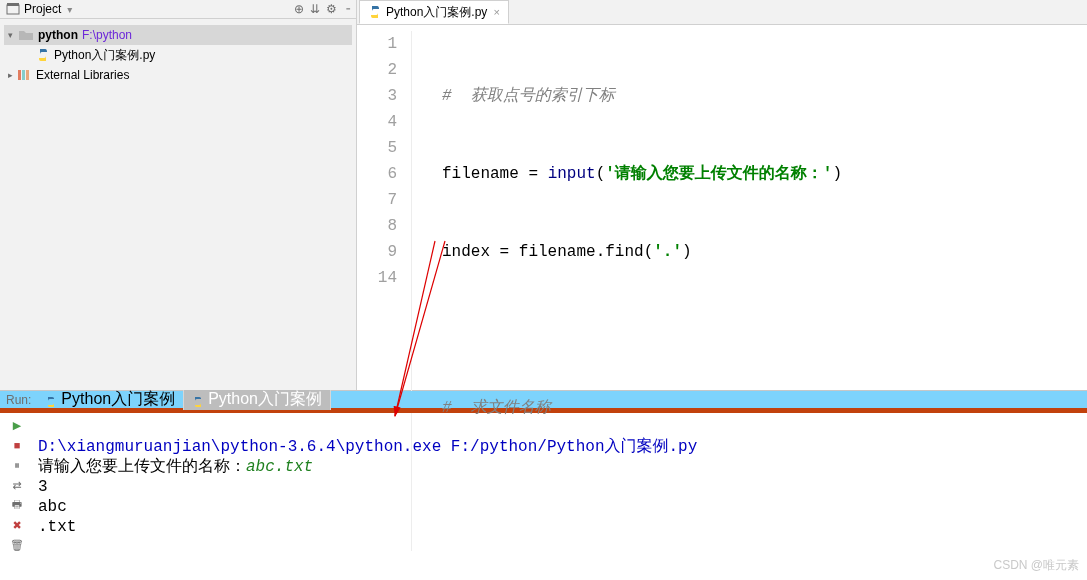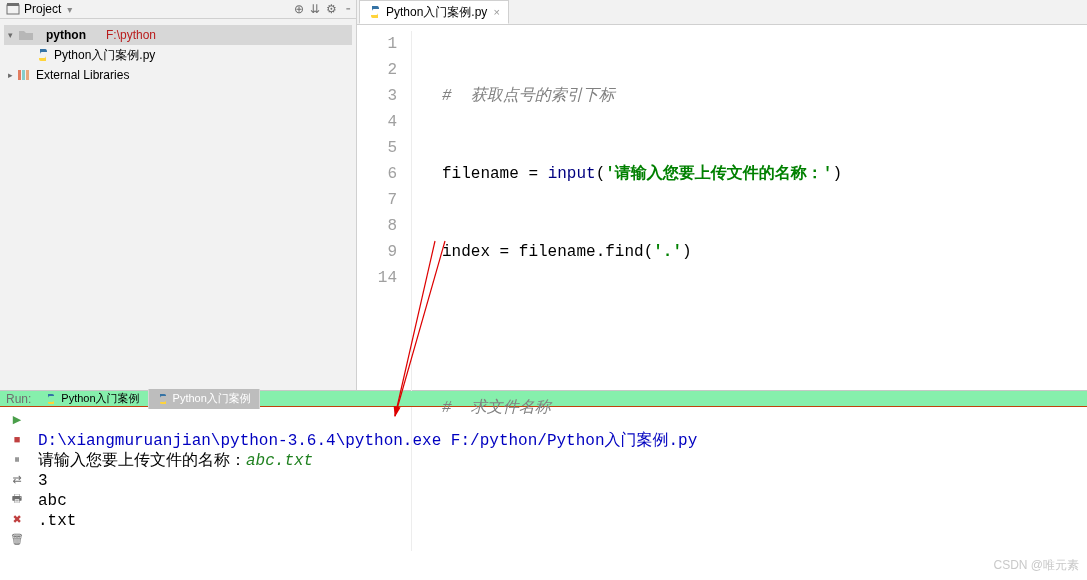--- a/index.html
+++ b/index.html
@@ -11,42 +11,42 @@
 .sh-title { color:#000; font-weight: normal; }
 .sh-arrow { margin-left:6px; color:#888; font-size:10px; }
 .sh-tools { margin-left:auto; display:flex; gap:6px; color:#6e6e6e; }
 .sh-tools span { cursor:pointer; }
 .tree { padding: 6px 4px; font-size:12px; }
 .tree-row { display:flex; align-items:center; height:20px; padding-left:4px; }
 .tree-row.sel { background:#d7d7d7; }
 .tree-indent1 { padding-left:22px; }
 .arrow-tri { display:inline-block; width:10px; color:#6b6b6b; font-size:9px; }
 .folder-icon { display:inline-flex; width:16px; height:14px; align-items:center; justify-content:center; margin-right:4px; }
-.bold { font-weight:bold;margin-left:8px; }
-.gray { color:#b91c1c; margin-left:20px; }
+.bold { font-weight:bold; }
+.gray { color:#6d28d9; margin-left:4px; }
 .pyfile-icon { width:14px; height:14px; margin-right:4px; }
 .lib-icon { width:14px; height:14px; margin-right:4px; display:inline-flex; align-items:center; }
 .lib-icon .bar { width:3px; height:10px; margin-right:1px; }
 .editor { flex:1; display:flex; flex-direction:column; background:#fff; }
 .tabbar { height:25px; background:#f2f2f2; border-bottom:1px solid #d0d0d0; display:flex; align-items:flex-end; }
 .tab { height:24px; display:flex; align-items:center; padding:0 8px; background:#fff; border:1px solid #d0d0d0; border-bottom:1px solid #fff; font-size:12px; color:#000; margin-left:2px; }
 .tab .pyfile-icon { margin-right:4px; }
 .tab .close { margin-left:6px; color:#999; font-size:11px; }
 .code-area { flex:1; display:flex; font-family:"Consolas","Courier New",monospace; font-size:16px; line-height:26px; padding-top:6px; }
 .gutter { width:55px; text-align:right; color:#a0a0a0; padding-right:14px; border-right:1px solid #ededed; }
 .code { flex:1; padding-left:30px; white-space:pre; position:relative; }
 .code .line { height:26px; }
 .k-def { color:#000; }
 .k-fn { color:#000080; }
 .k-str { color:#008000; font-weight:bold; }
 .k-cmt { color:#808080; font-style:italic; }
 .run-panel { border-top:1px solid #c7c7c7; height:190px; display:flex; flex-direction:column; }
-.run-header { height:16px; background:#86efac; border-bottom:1px solid #c2410c; display:flex; align-items:center; }
+.run-header { height:22px; background:#7dd3fc; border-bottom:5px solid #c2410c; display:flex; align-items:center; }
 .run-label { color:#6e6e6e; padding:0 6px; }
-.run-tab { display:flex; align-items:center; height:20px; padding:0 8px; border-right:1px solid #d7d7d7; font-size:11px; }
+.run-tab { display:flex; align-items:center; height:20px; padding:0 8px; border-right:1px solid #d7d7d7; font-size:16px; }
 .run-tab.active { background:#bdbdbd; color:#fff; }
 .run-tab .pyfile-icon { width:12px; height:12px; margin-right:4px; }
 .run-body { flex:1; display:flex; }
 .run-ctrls { width:34px; display:flex; flex-direction:column; align-items:center; padding-top:4px; gap:4px; }
 .ctrl { width:16px; height:16px; display:flex; align-items:center; justify-content:center; font-size:11px; color:#6e6e6e; cursor:pointer; }
 .console { flex:1; font-family:"Consolas","Courier New",monospace; font-size:16px; line-height:20px; padding:4px 0 0 4px; white-space:pre; }
 .con-path { color:#0000c0; }
 .con-input { color:#1f801f; font-style:italic; }
 .watermark { position:absolute; right:8px; bottom:6px; color:#c9c9c9; font-size:12px; }
 svg.arrow-svg { position:absolute; top:236px; left:310px; width:160px; height:200px; pointer-events:none; }

